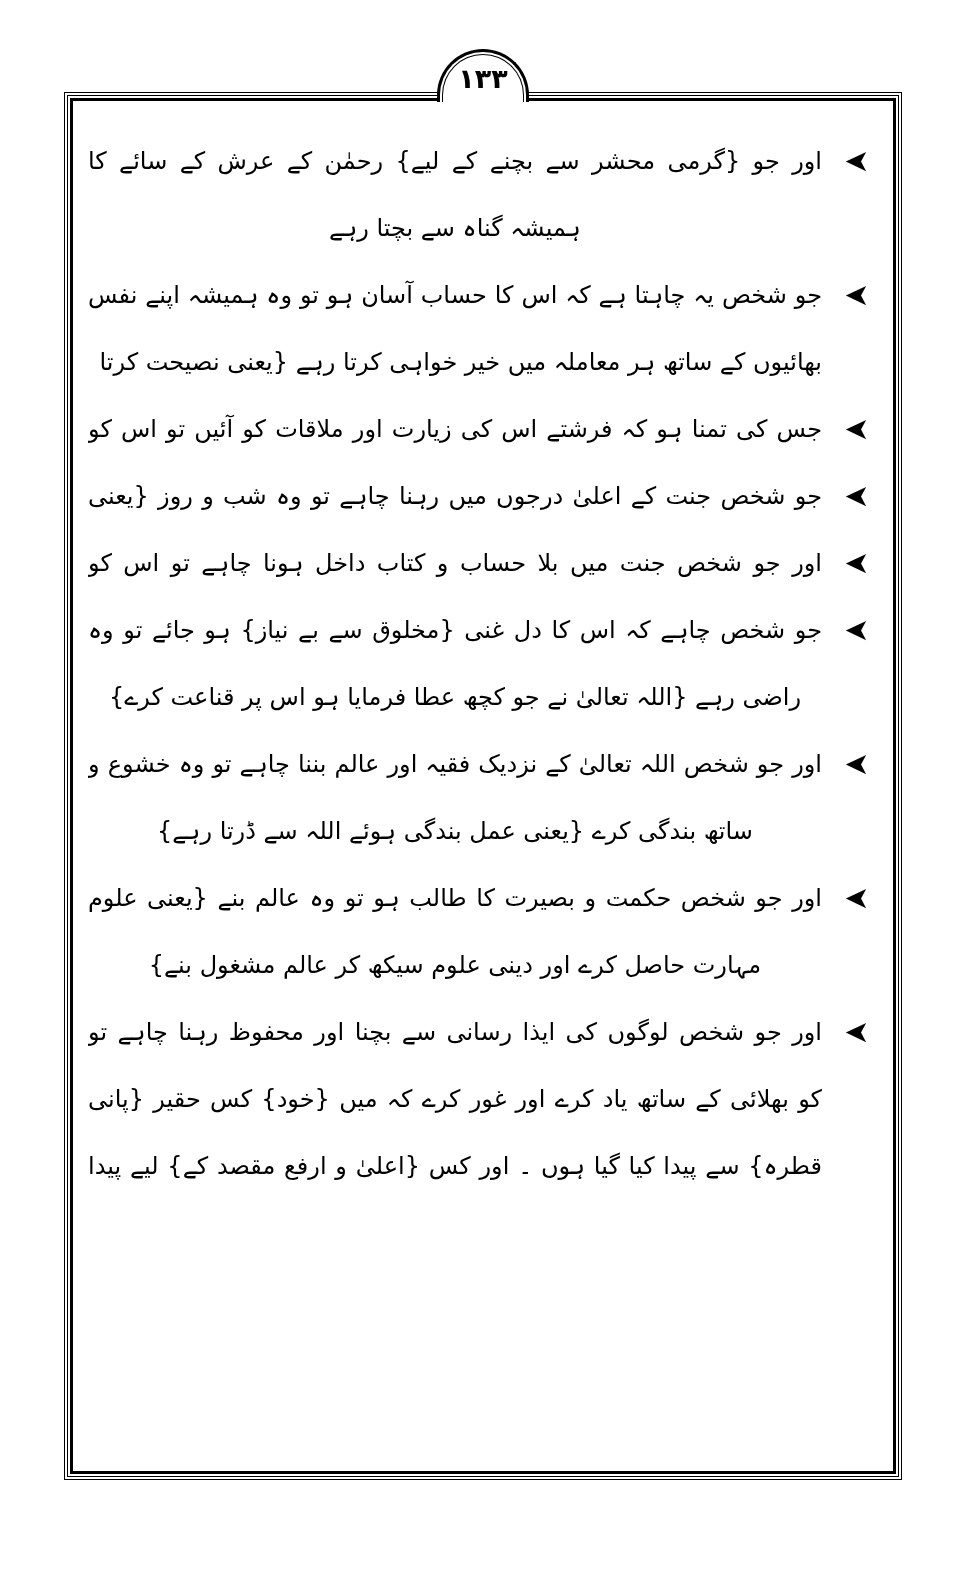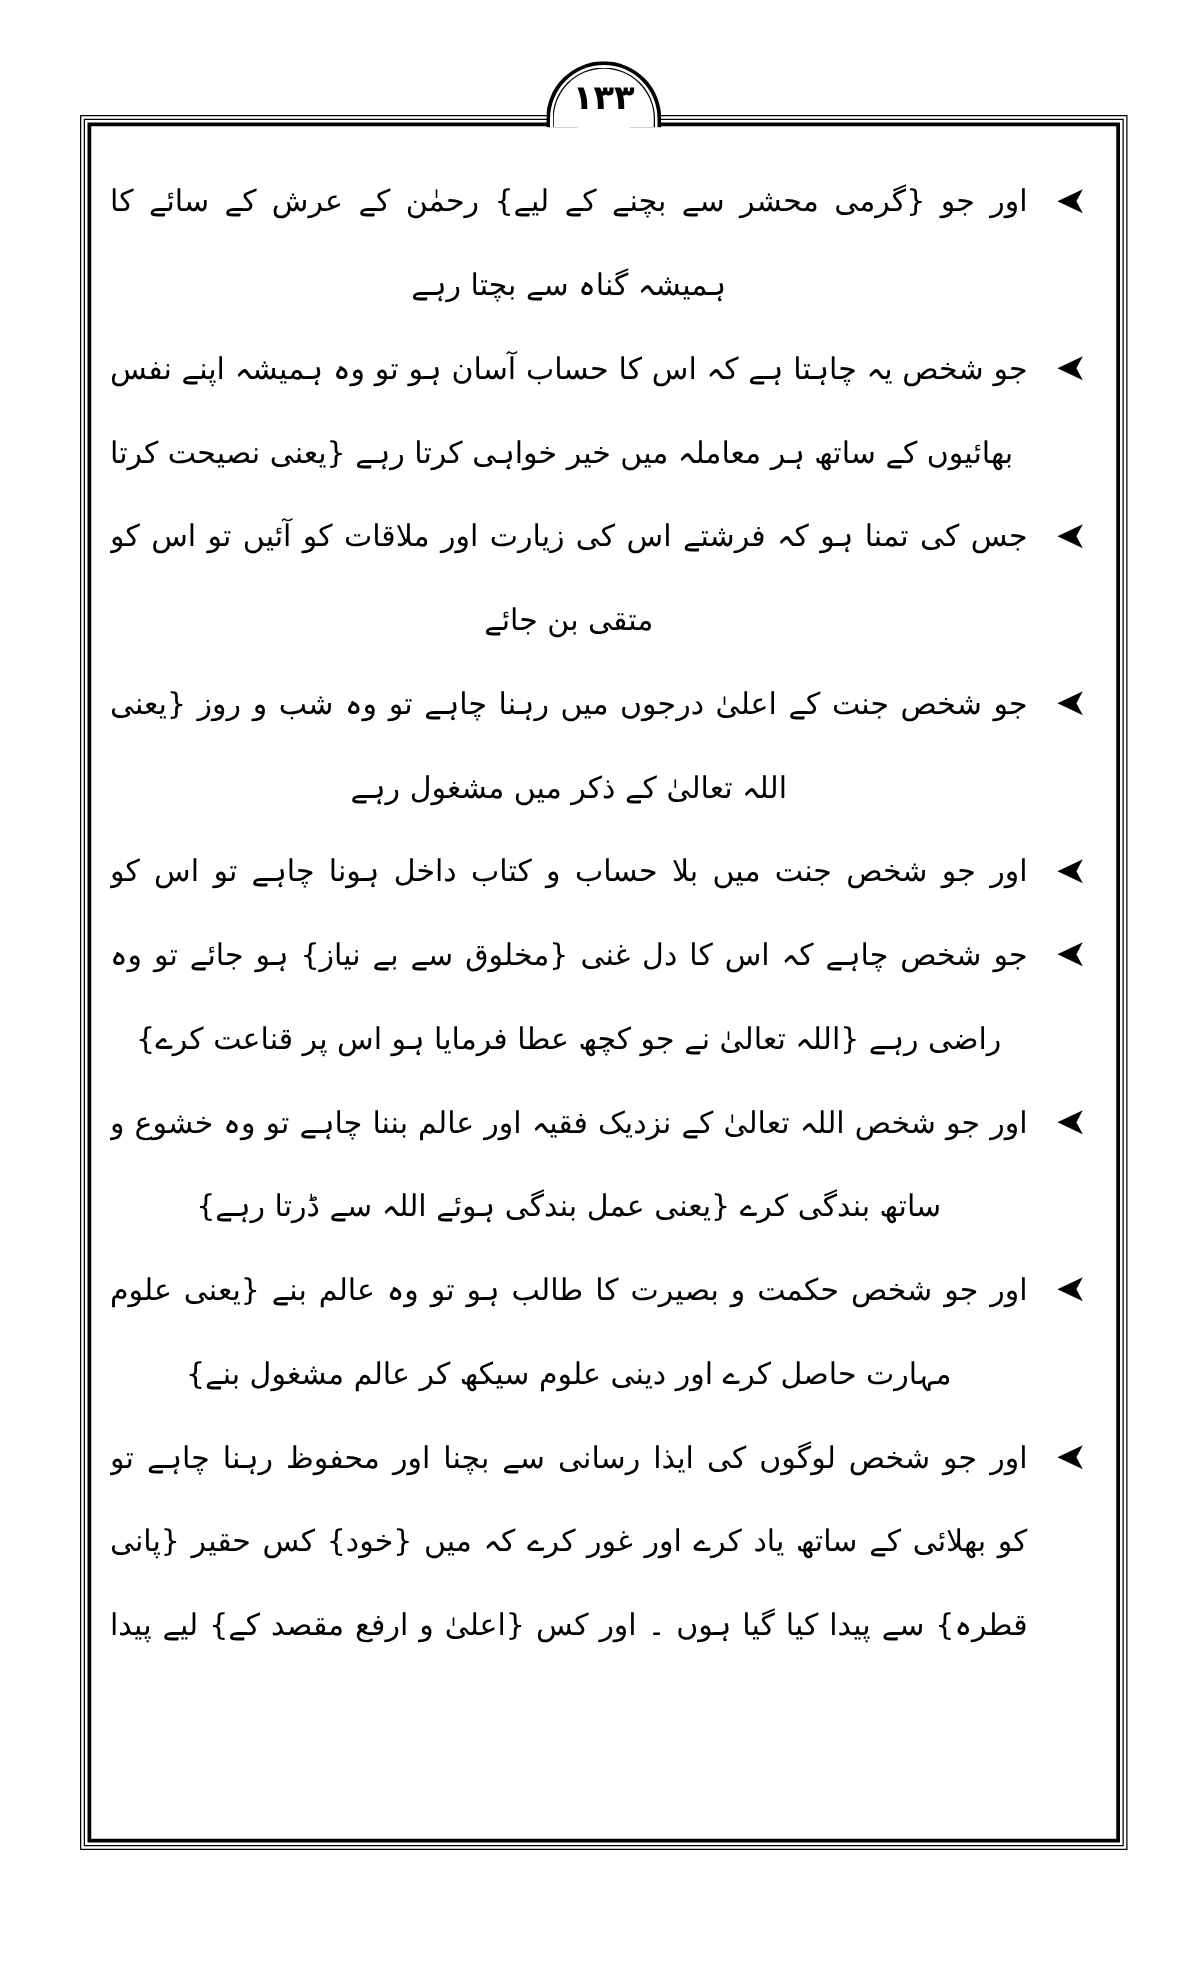--- a/index.html
+++ b/index.html
@@ -42,21 +42,21 @@
   .marker{
     position:absolute;right:2px;top:12px;width:42px;height:42px;
     font-size:30px;line-height:42px;text-align:center;color:#000;
     transform:scaleX(-1);user-select:none;
   }
   .line{
     font-size:24px;line-height:67px;height:67px;overflow:hidden;
     direction:rtl;font-family:"DejaVu Sans",sans-serif;color:#000;
   }
   .line.full{text-align:justify;text-align-last:justify;}
-  .line.last{text-align:left;text-align-last:center;padding-right:0;}
+  .line.last{text-align:right;text-align-last:center;padding-right:0;}
 </style>
 </head>
 <body>
 
 <div class="frame">
   <div class="frame-mid">
     <div class="frame-inner"></div>
   </div>
 
   <div class="bump">
@@ -74,27 +74,25 @@
 
     <div class="bullet">
       <span class="marker">➤</span>
       <div class="line full">جو شخص یہ چاہتا ہے کہ اس کا حساب آسان ہو تو وہ ہمیشہ اپنے نفس اور اپنے</div>
       <div class="line last">بھائیوں کے ساتھ ہر معاملہ میں خیر خواہی کرتا رہے {یعنی نصیحت کرتا رہے}</div>
     </div>
 
     <div class="bullet">
       <span class="marker">➤</span>
       <div class="line full">جس کی تمنا ہو کہ فرشتے اس کی زیارت اور ملاقات کو آئیں تو اس کو چاہیے کہ وہ</div>
-      <div class="line last">متقی بن جائے</div>
     </div>
 
     <div class="bullet">
       <span class="marker">➤</span>
       <div class="line full">جو شخص جنت کے اعلیٰ درجوں میں رہنا چاہے تو وہ شب و روز {یعنی ہر وقت}</div>
-      <div class="line last">اللہ تعالیٰ کے ذکر میں مشغول رہے</div>
     </div>
 
     <div class="bullet">
       <span class="marker">➤</span>
       <div class="line full">اور جو شخص جنت میں بلا حساب و کتاب داخل ہونا چاہے تو اس کو چاہیے کہ گناہوں</div>
     </div>
 
     <div class="bullet">
       <span class="marker">➤</span>
       <div class="line full">جو شخص چاہے کہ اس کا دل غنی {مخلوق سے بے نیاز} ہو جائے تو وہ اللہ کی تقسیم پر</div>

